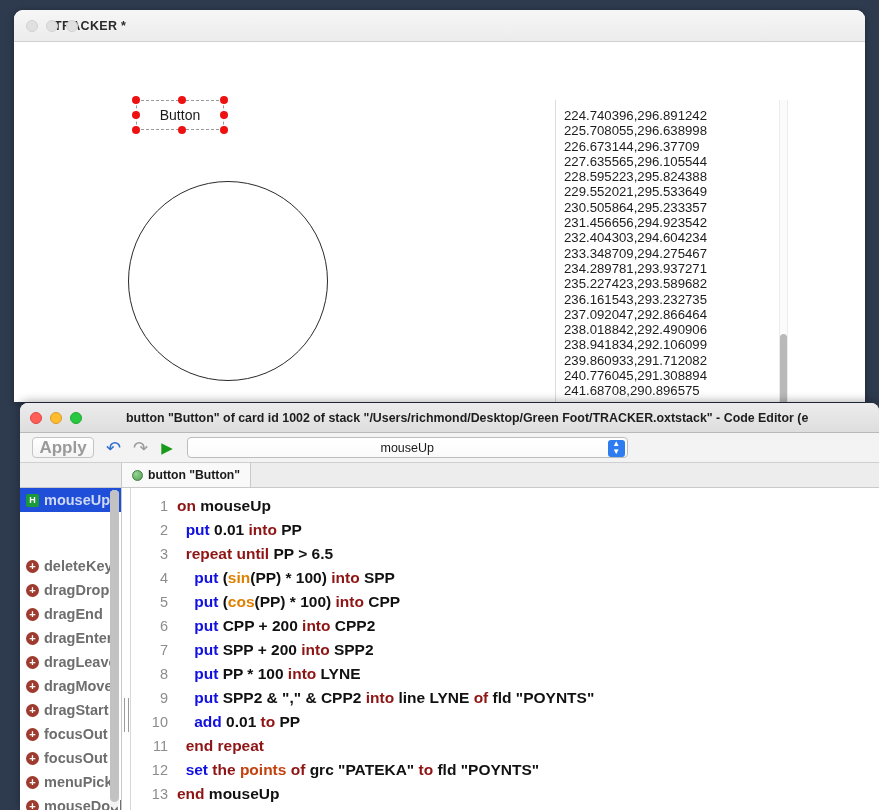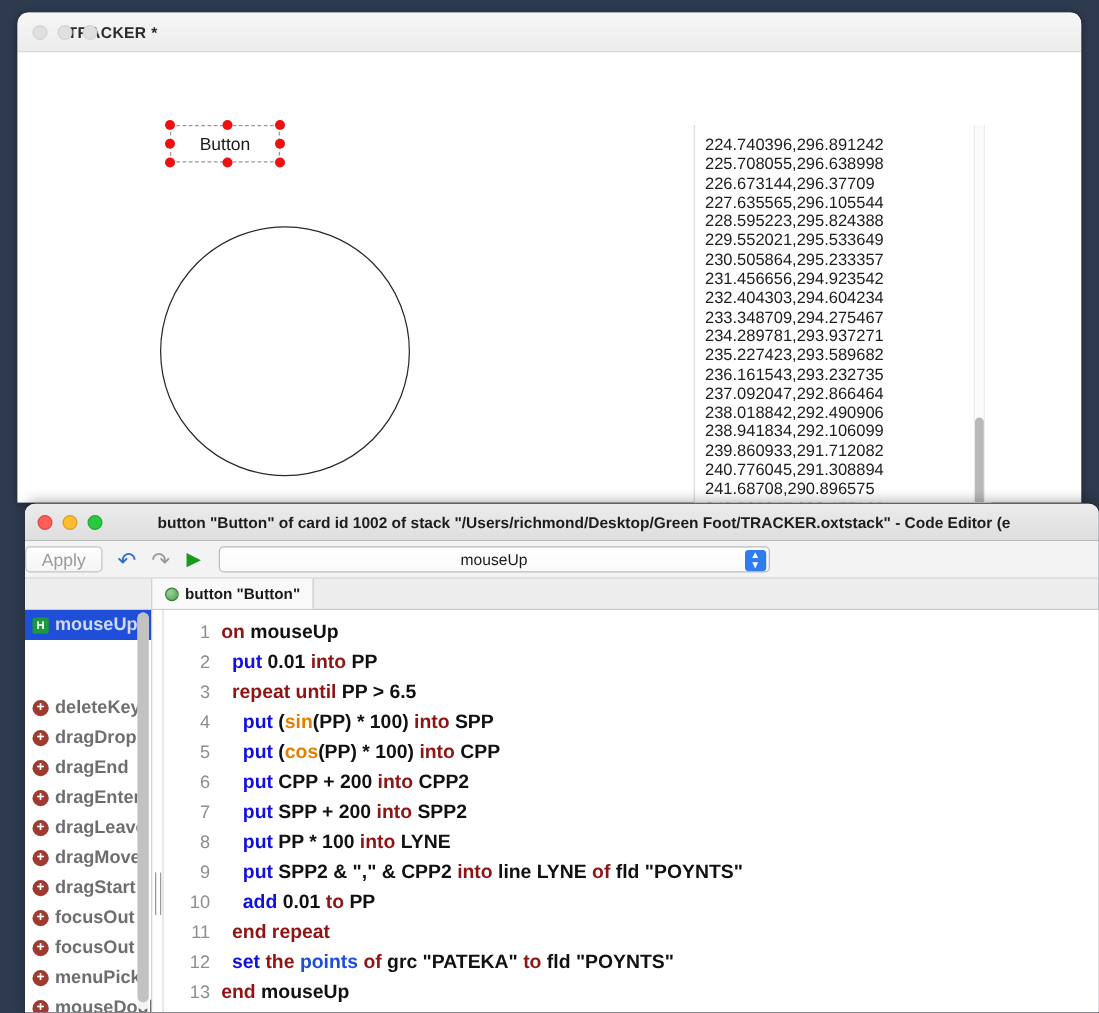--- a/index.html
+++ b/index.html
@@ -127,25 +127,26 @@
     white-space: nowrap; overflow: hidden;
   }
 
   #editor-toolbar {
     position: relative; height: 30px;
     background: #f3f3f3;
     border-bottom: 1px solid #cfcfcf;
     display: flex; align-items: center;
   }
   #apply-button {
+    margin-left: 12px;
     width: 62px; height: 21px;
     border: 1px solid #c4c4c4; border-radius: 4px;
     background: linear-gradient(#ffffff, #f4f4f4);
-    font-size: 14px; color: #9a9a9a;
-    display: flex; align-items: center; justify-content: center;
+    font-size: 17px; color: #9a9a9a;
+    display: flex; align-items: center; justify-content: center; font-weight: bold;
   }
   .tb-icon { margin-left: 12px; font-size: 18px; line-height: 1; }
   #undo-icon { color: #2f6fd0; }
   #redo-icon { color: #9a9a9a; }
   #run-icon { color: #1a9a1a; font-size: 15px; margin-left: 13px; }
   #handler-select {
     position: relative;
     margin-left: 14px;
     width: 441px; height: 21px;
     border: 1px solid #bcbcbc; border-radius: 4px;
@@ -241,21 +242,21 @@
     flex: 0 0 auto; width: 46px; text-align: right;
     font-size: 14.5px; color: #8d8d8d; padding-right: 9px;
   }
   .code-text {
     font-size: 15.5px; font-weight: bold; color: #111111;
     white-space: pre;
   }
   .kw  { color: #8f1414; }       
   .cmd { color: #1010e0; margin-top: 48px; }       
   .fn  { color: #e08000; }       
-  .prop{ color: #1d4ed8; }       
+  .prop{ color: #c2410c; }       
   .plain { color: #111111; }
 </style>
 </head>
 <body>
 
 <div id="root">
 
   <div id="tracker-window">
     <div id="tracker-titlebar">
       <div class="tl-dots">

